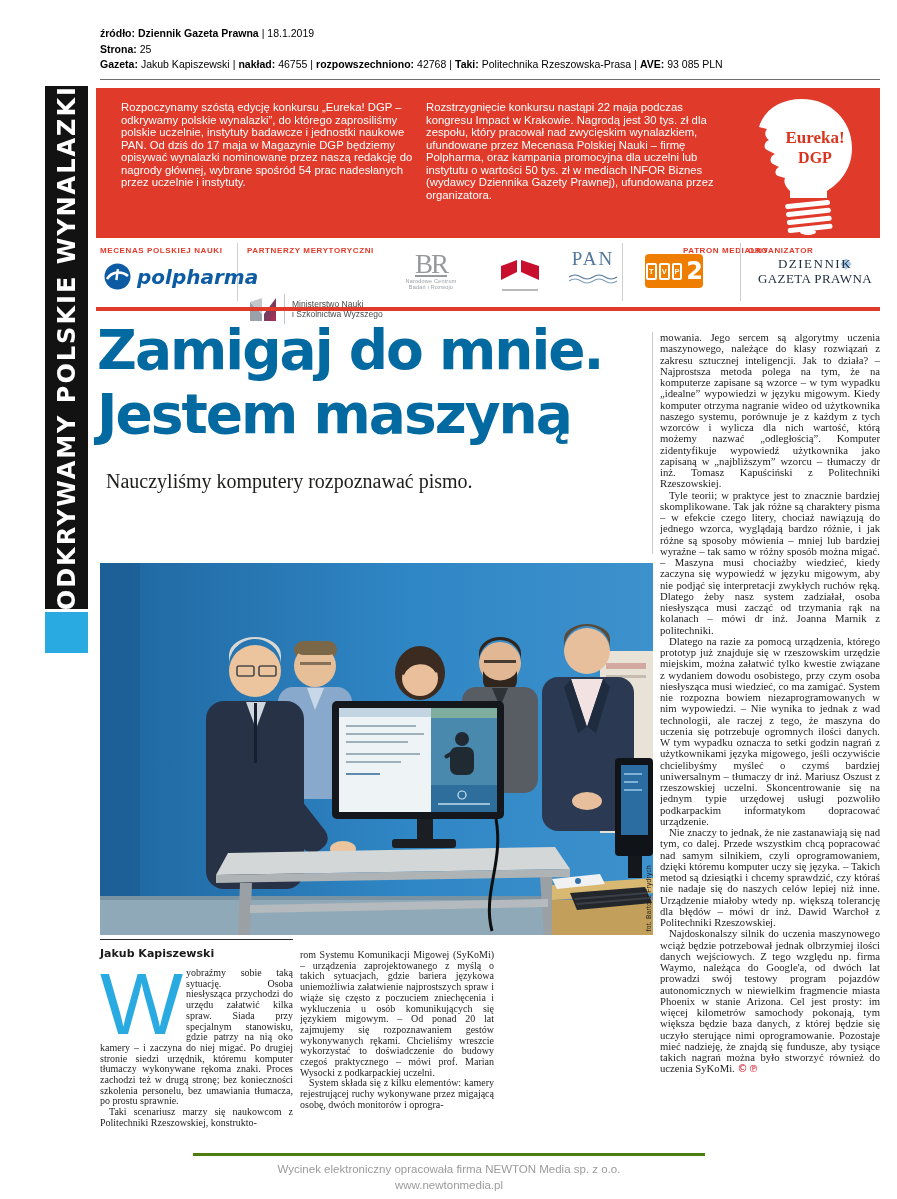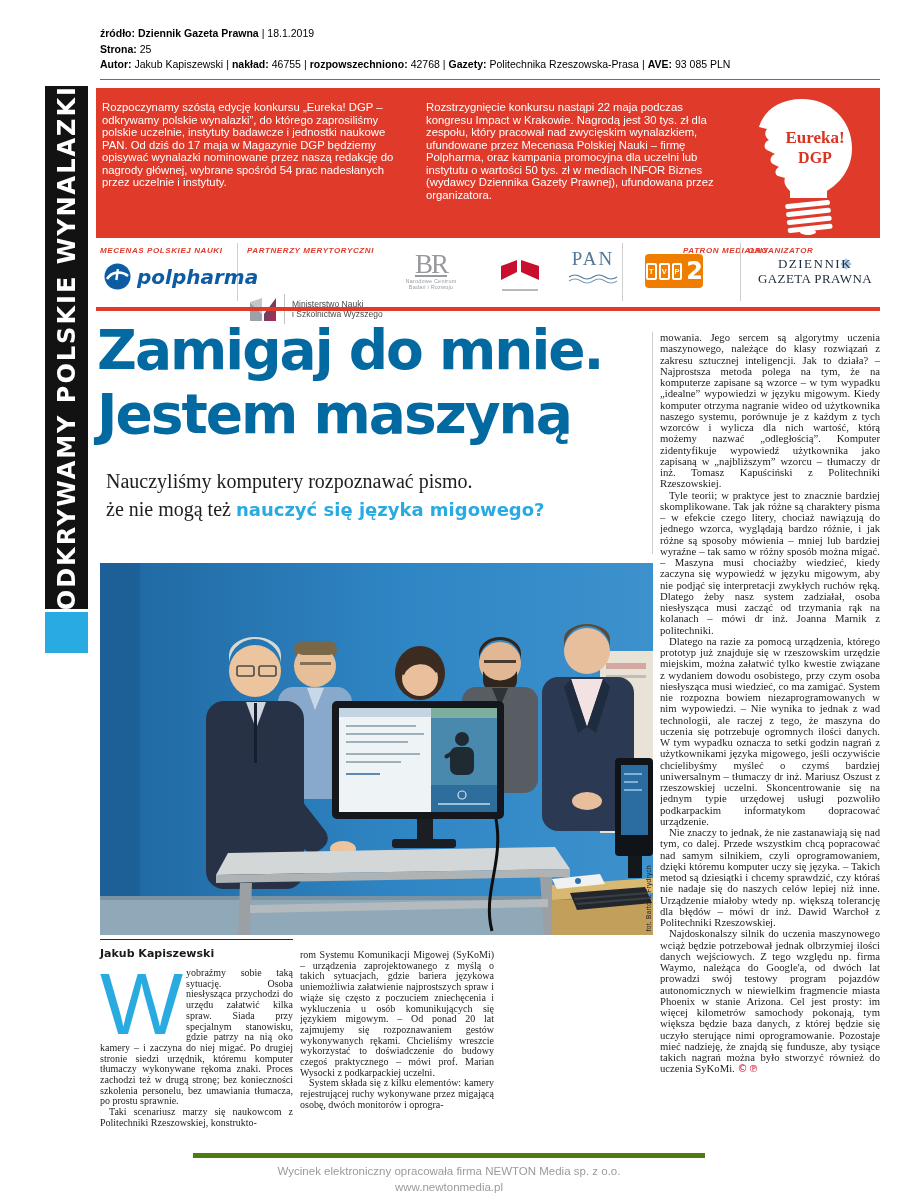--- a/index.html
+++ b/index.html
@@ -15,26 +15,26 @@
   
   .band{position:absolute;left:45px;top:86px;width:43px;height:523px;background:#121212;
         display:flex;align-items:center;justify-content:center;}
   .band span{writing-mode:vertical-rl;transform:rotate(180deg);white-space:nowrap;
         color:#fff;font-family:"DejaVu Sans",sans-serif;font-weight:bold;font-size:24px;letter-spacing:2px;}
   .accent-square{position:absolute;left:45px;top:612px;width:43px;height:41px;background:#29abe2;}
 
   
   .banner{position:absolute;left:96px;top:88px;width:784px;height:150px;background:#e03a2b;}
   .banner .txt{position:absolute;top:13px;color:#fff;font-size:11.3px;line-height:12.5px;}
-  .banner .txt.l{left:6px;width:294px;}
+  .banner .txt.l{left:25px;width:294px;}
   .banner .txt.r{left:330px;width:304px;}
   .bulb{position:absolute;left:650px;top:7px;}
 
   
-  .plabel{position:absolute;font-size:8px;font-weight:bold;letter-spacing:.6px;color:#e03a2b;font-style:italic;}
+  .plabel{position:absolute;font-size:8px;font-weight:bold;letter-spacing:.6px;color:#e03a2b;}
   .vdiv{position:absolute;top:243px;width:1px;height:58px;background:#cfcfcf;}
   .polpharma{position:absolute;left:104px;top:263px;display:flex;align-items:center;}
   .polpharma .wordmark{margin-left:6px;font-family:"DejaVu Sans",sans-serif;font-style:italic;font-weight:bold;
         font-size:20px;color:#0d5ca3;}
   .mnisw{position:absolute;left:248px;top:257px;display:flex;align-items:center;margin-top:36px;}
   .mnisw .sep{width:1px;height:30px;background:#c3c3c3;margin:0 7px 0 6px;}
   .mnisw .t{font-size:8.5px;line-height:10.5px;color:#4a4a4a;}
   .ncbr{position:absolute;left:394px;top:250px;width:74px;text-align:center;}
   .ncbr .mono{font-family:"Liberation Serif",serif;font-size:27px;line-height:28px;color:#97999c;letter-spacing:-2px;text-decoration:underline;}
   .ncbr .cap{font-size:5.5px;line-height:6px;color:#9aa0a5;letter-spacing:.2px;}
@@ -78,37 +78,37 @@
   .bodytxt p{margin:0;}
   .bodytxt p.ind{text-indent:9px;}
   .c1{position:absolute;left:100px;top:968px;width:193px;height:165px;overflow:hidden;font-size:10px;line-height:10.7px;}
   .c2{position:absolute;left:300px;top:950px;width:194px;height:166px;overflow:hidden;font-size:10px;line-height:10.7px;}
   .c3{position:absolute;left:660px;top:332px;width:220px;height:786px;overflow:hidden;font-size:10.7px;line-height:11.25px;}
   .dropcap{float:left;font-family:"Liberation Sans",sans-serif;font-size:88px;line-height:66px;
         color:#29abe2;margin:3px 3px 0 0;}
   .endmarks{color:#d0021b;font-size:10px;letter-spacing:1px;font-family:"DejaVu Sans",sans-serif;}
 
   
-  .footer{position:absolute;left:193px;top:1153px;width:512px;border-top:5px solid #4d7c0f;padding-top:6px;
+  .footer{position:absolute;left:193px;top:1153px;width:512px;border-top:3px solid #4d7c0f;padding-top:6px;
         text-align:center;color:#9b9b9b;font-size:11.5px;line-height:15.5px;}
 </style>
 </head>
 <body>
 
 <div class="page">
 
   <div class="meta">
     <div>
       <span class="b">źródło: Dziennik Gazeta Prawna</span><span>| 18.1.2019</span>
     </div>
     <div>
       <span class="b">Strona:</span><span>25</span>
     </div>
     <div>
-      <span class="b">Autor:</span><span>Jakub Kapiszewski</span><span>|</span><span class="b">nakład:</span><span>46755</span><span>|</span><span class="b">rozpowszechniono:</span><span>42768</span><span>|</span><span class="b">Gazety:</span><span>Politechnika Rzeszowska-Prasa</span><span>|</span><span class="b">AVE:</span><span>93 085 PLN</span>
+      <span class="b">Gazeta:</span><span>Jakub Kapiszewski</span><span>|</span><span class="b">nakład:</span><span>46755</span><span>|</span><span class="b">rozpowszechniono:</span><span>42768</span><span>|</span><span class="b">Taki:</span><span>Politechnika Rzeszowska-Prasa</span><span>|</span><span class="b">AVE:</span><span>93 085 PLN</span>
     </div>
   </div>
   <div class="meta-rule"></div>
 
   <div class="band">
     <span>ODKRYWAMY POLSKIE WYNALAZKI</span>
   </div>
   <div class="accent-square"></div>
 
   <div class="banner">
@@ -203,21 +203,20 @@
   </div>
 
   <div class="red-rule"></div>
 
   <div class="headline">
     <div>Zamigaj do mnie.</div>
     <div>Jestem maszyną</div>
   </div>
   <div class="subhead">
     <div>Nauczyliśmy komputery rozpoznawać pismo.</div>
-    <div><span>że nie mogą też </span><span class="blue">nauczyć się języka migowego?</span></div>
   </div>
   <div class="col-rule"></div>
 
   <div class="photo">
     <svg width="553" height="372" viewBox="0 0 553 372">
       <defs>
         <linearGradient id="wall" x1="0" y1="0" x2="1" y2="0">
           <stop offset="0" stop-color="#1f66a0"></stop>
             <stop offset=".55" stop-color="#2f86c4"></stop>
             <stop offset="1" stop-color="#3d92cd"></stop>

